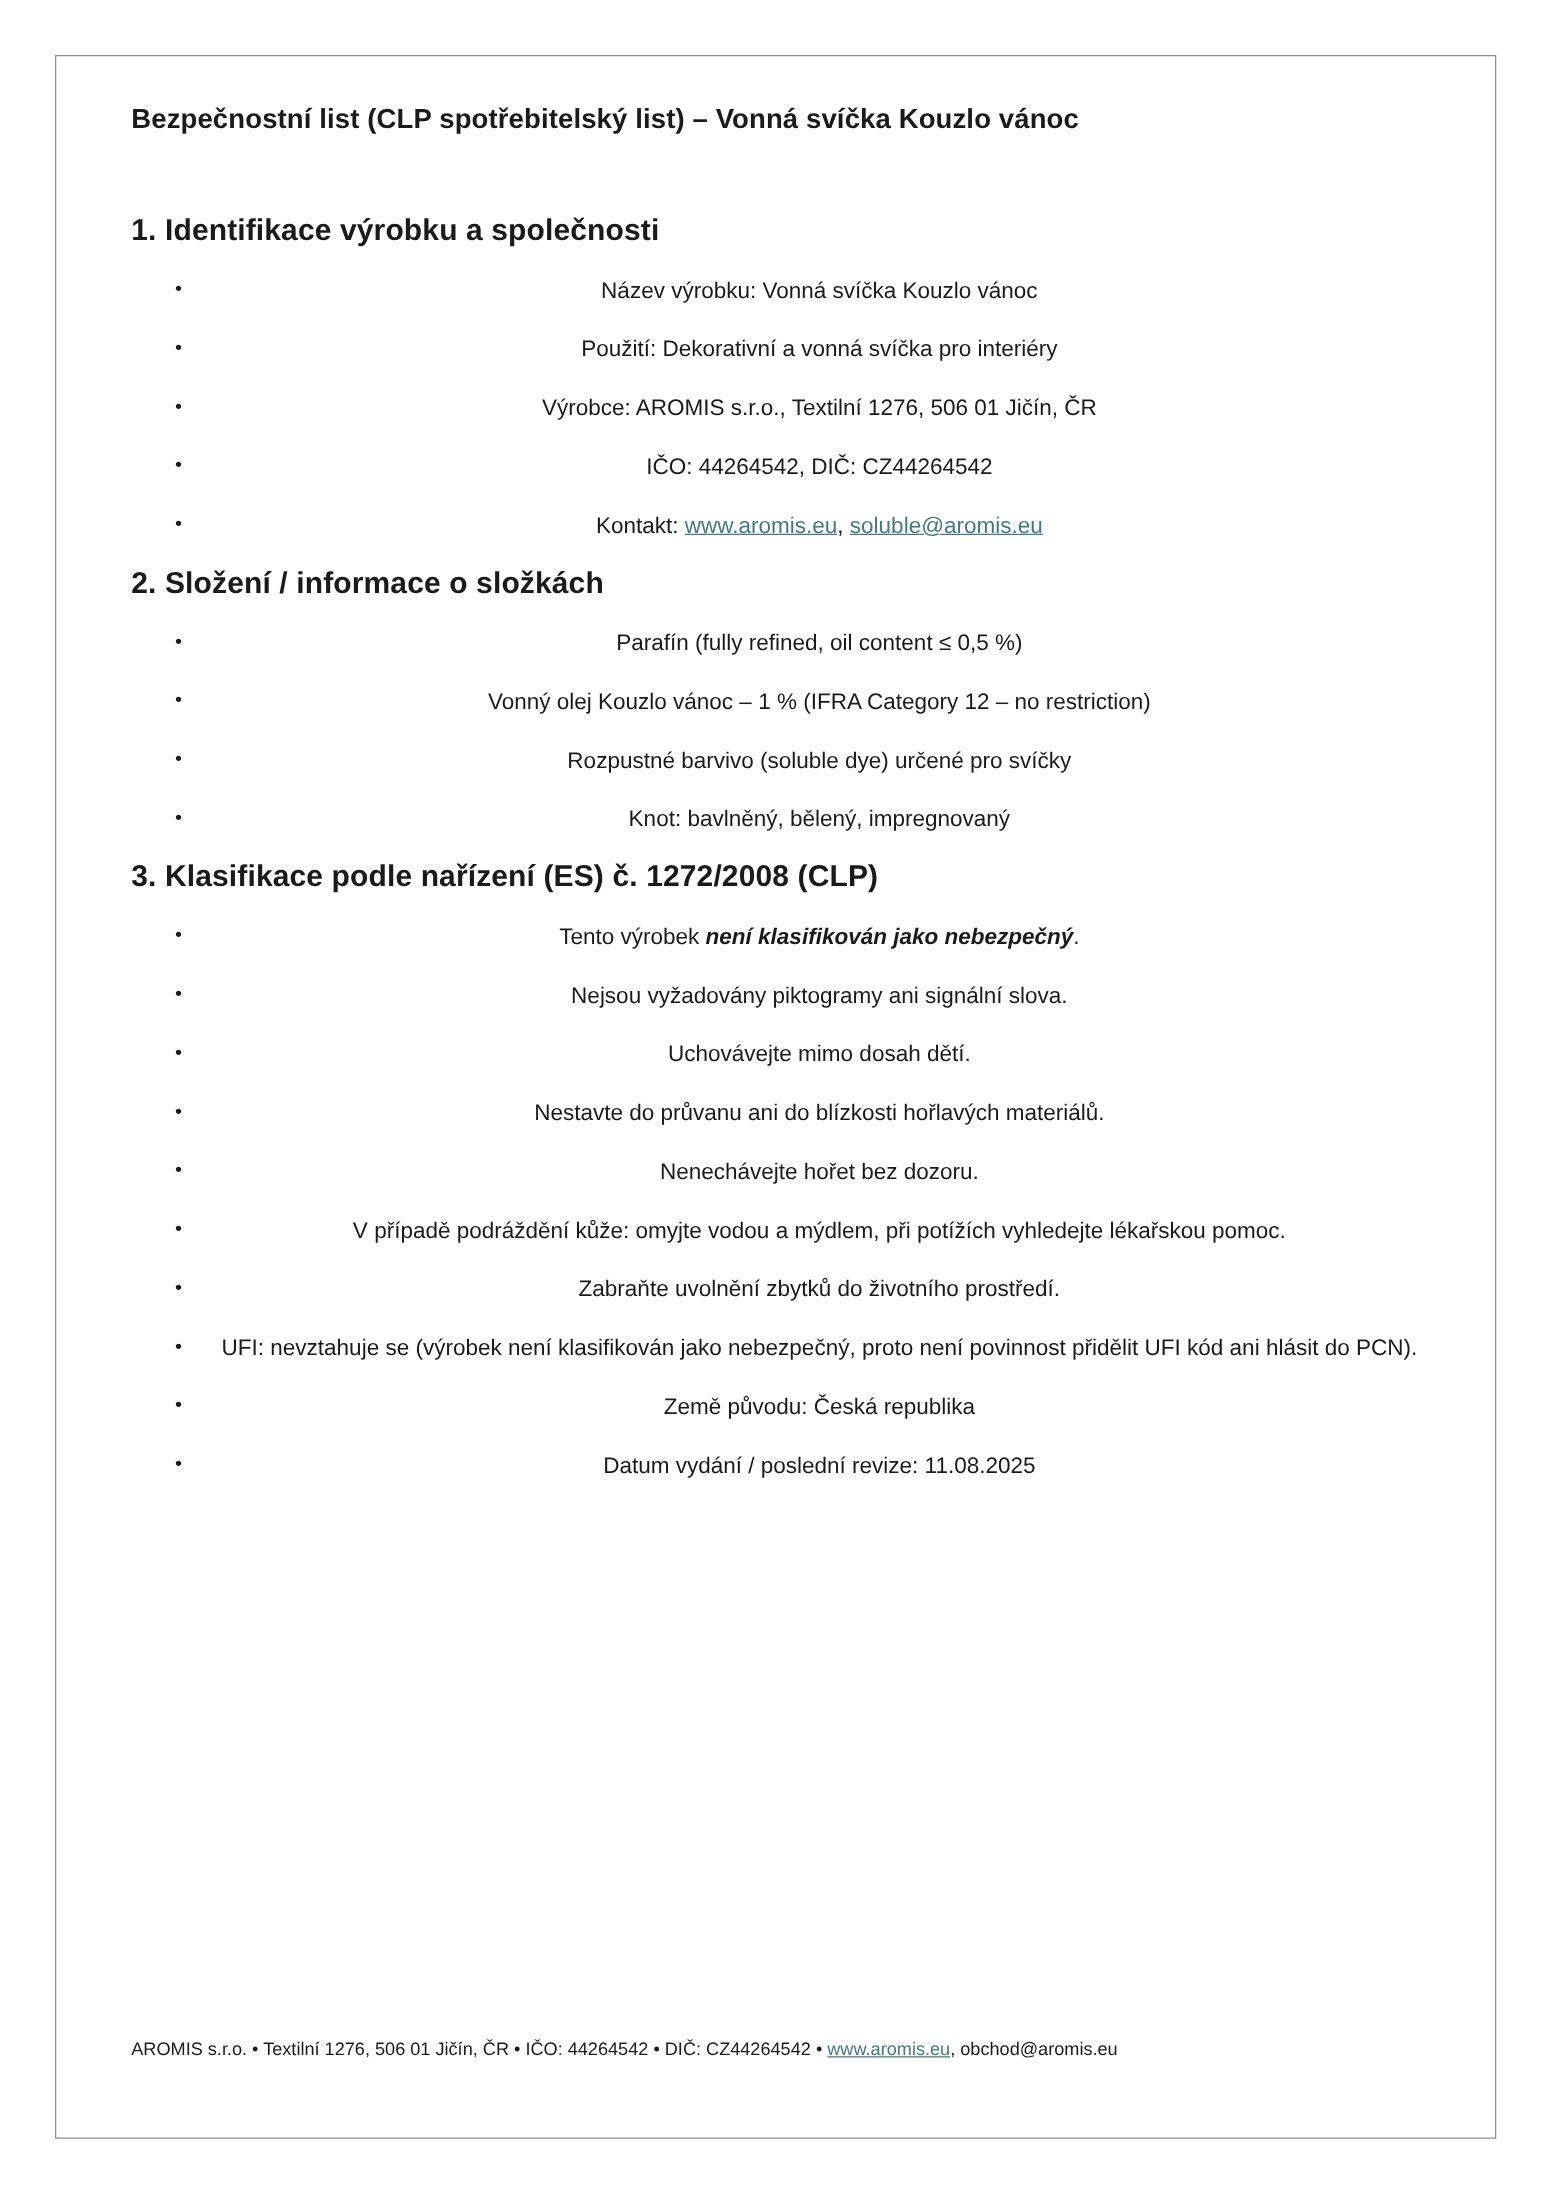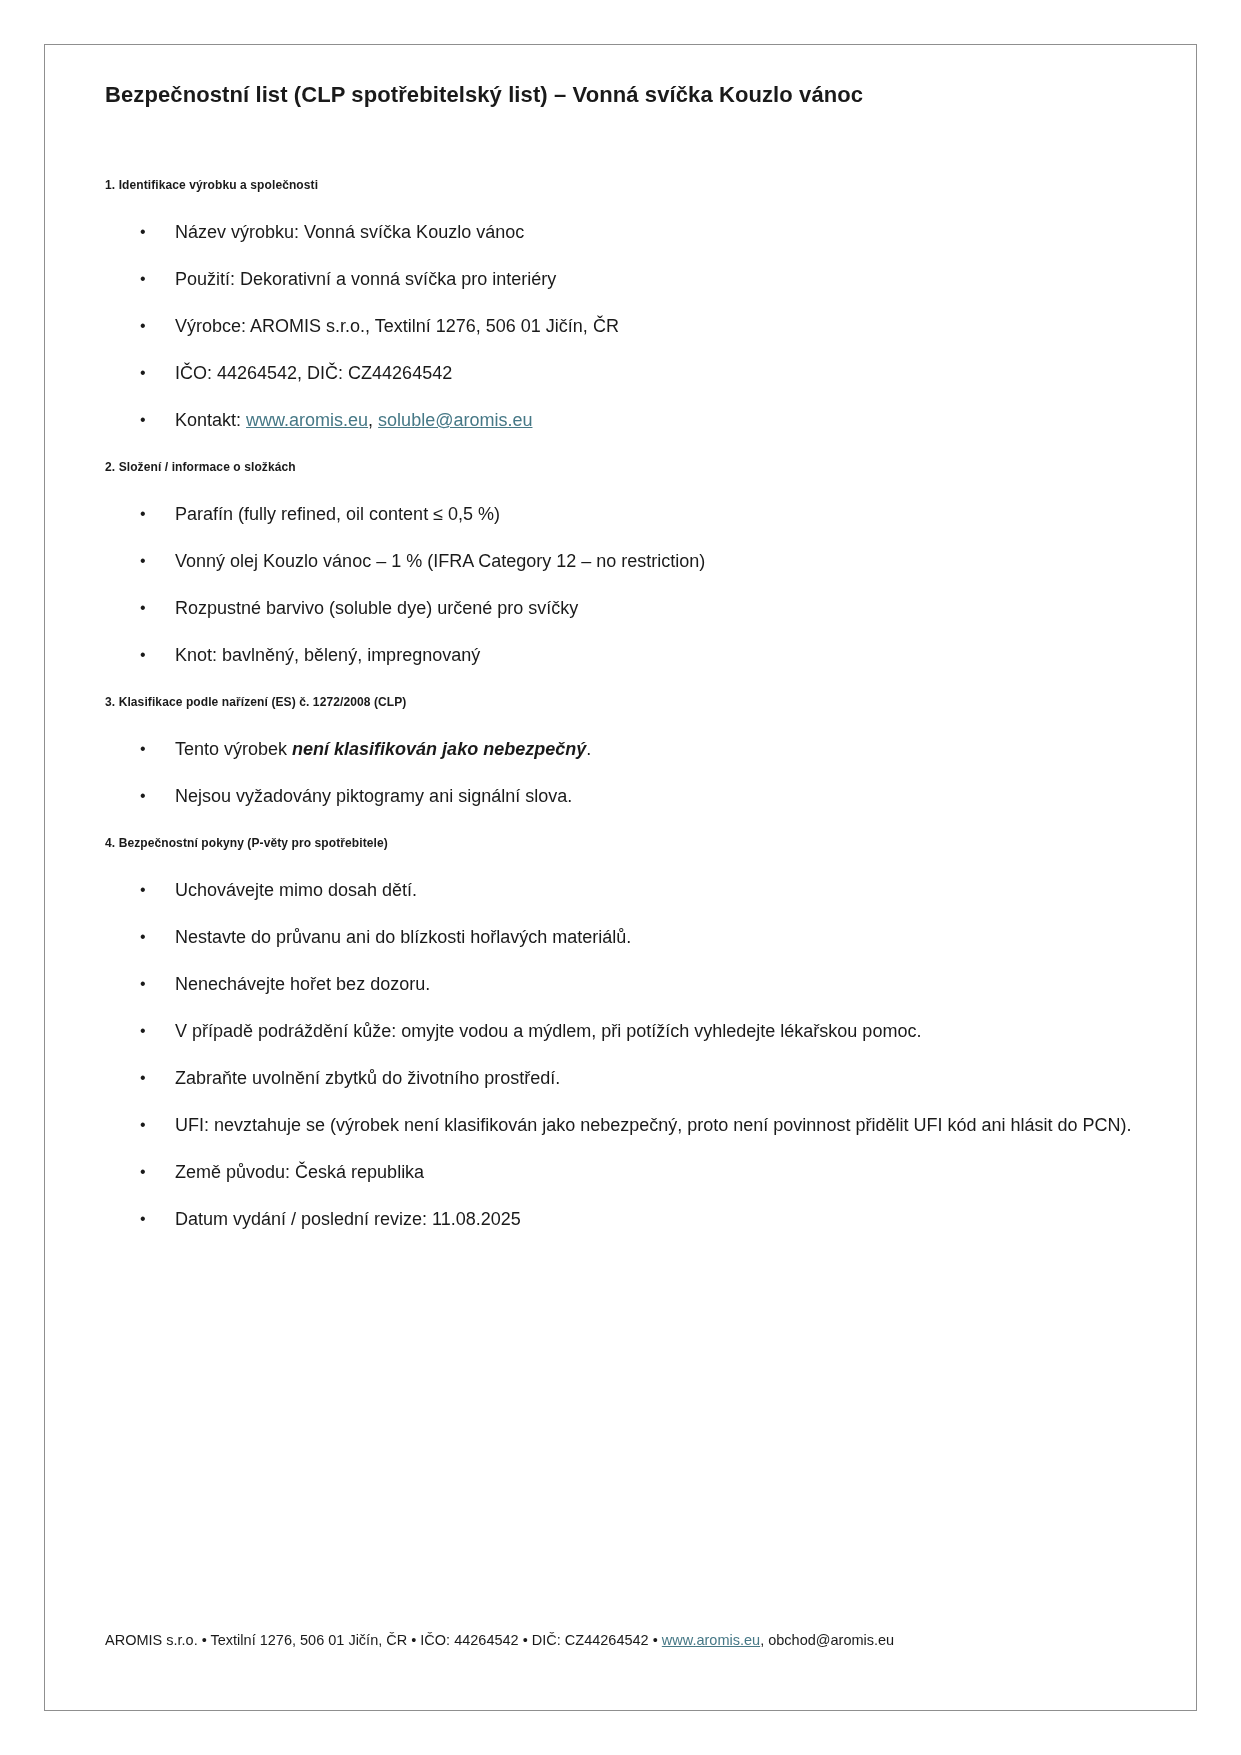--- a/index.html
+++ b/index.html
@@ -26,42 +26,42 @@
     width:1031px;
   }
   .doc-title {
     font-size:22px;
     font-weight:700;
     line-height:38px;
     margin-bottom:52px;
     letter-spacing:0.1px;
   }
   .section-heading {
-    font-size:12px;
+    font-size:24px;
     font-weight:700;
     line-height:38px;
     margin-top:2px;
     margin-bottom:9px;
     letter-spacing:0.1px;
   }
   .bullet-item {
     display:flex;
     align-items:flex-start;
     padding-left:35px;
     margin-bottom:9px;
     font-size:18px;
     line-height:38px;
   }
   .bullet-marker {
     flex:0 0 35px;
     width:35px;
     font-size:16px;
     line-height:38px;
   }
-  .bullet-text { flex:1; }
+  .bullet-text { flex:1;text-align:center; }
   .doc-link {
     color:var(--link-color, #467886);
     cursor:pointer;
   }
   .footer {
     position:absolute;
     left:105px;
     right:105px;
     top:1629px;
     font-size:14.5px;
@@ -120,21 +120,20 @@
         </div>
         <div class="section-heading">3. Klasifikace podle nařízení (ES) č. 1272/2008 (CLP)</div>
         <div class="bullet-item">
           <span class="bullet-marker">•</span>
           <span class="bullet-text"><span class="text-run">Tento výrobek </span><span class="bold-run">není klasifikován jako nebezpečný</span><span class="text-run">.</span></span>
         </div>
         <div class="bullet-item">
           <span class="bullet-marker">•</span>
           <span class="bullet-text"><span class="text-run">Nejsou vyžadovány piktogramy ani signální slova.</span></span>
         </div>
-        <div class="section-heading">4. Bezpečnostní pokyny (P-věty pro spotřebitele)</div>
         <div class="bullet-item">
           <span class="bullet-marker">•</span>
           <span class="bullet-text"><span class="text-run">Uchovávejte mimo dosah dětí.</span></span>
         </div>
         <div class="bullet-item">
           <span class="bullet-marker">•</span>
           <span class="bullet-text"><span class="text-run">Nestavte do průvanu ani do blízkosti hořlavých materiálů.</span></span>
         </div>
         <div class="bullet-item">
           <span class="bullet-marker">•</span>

